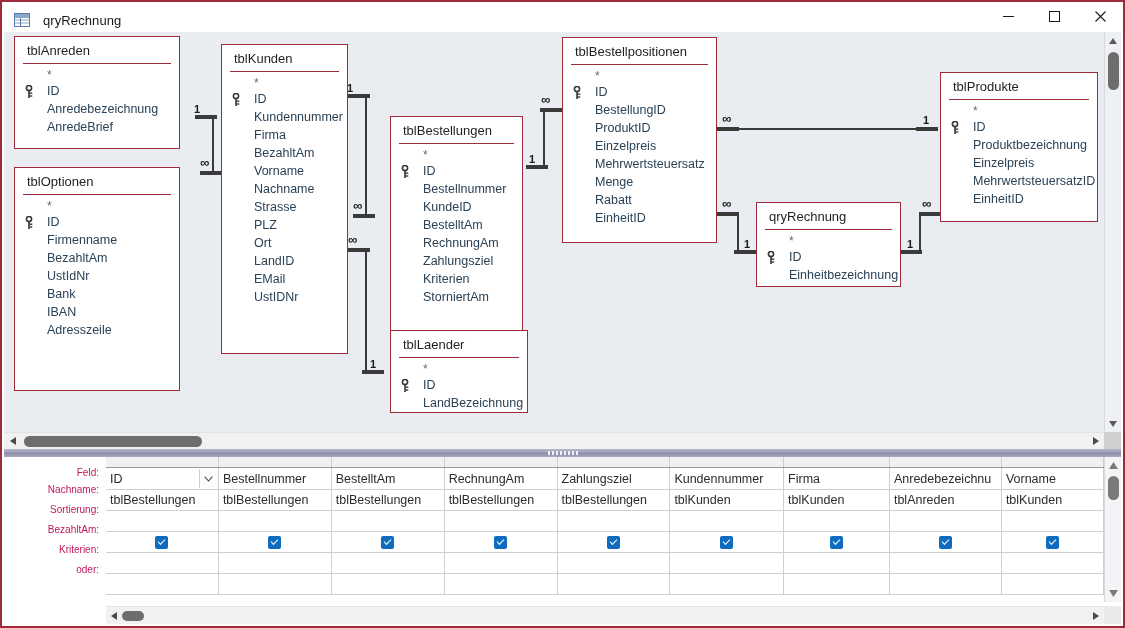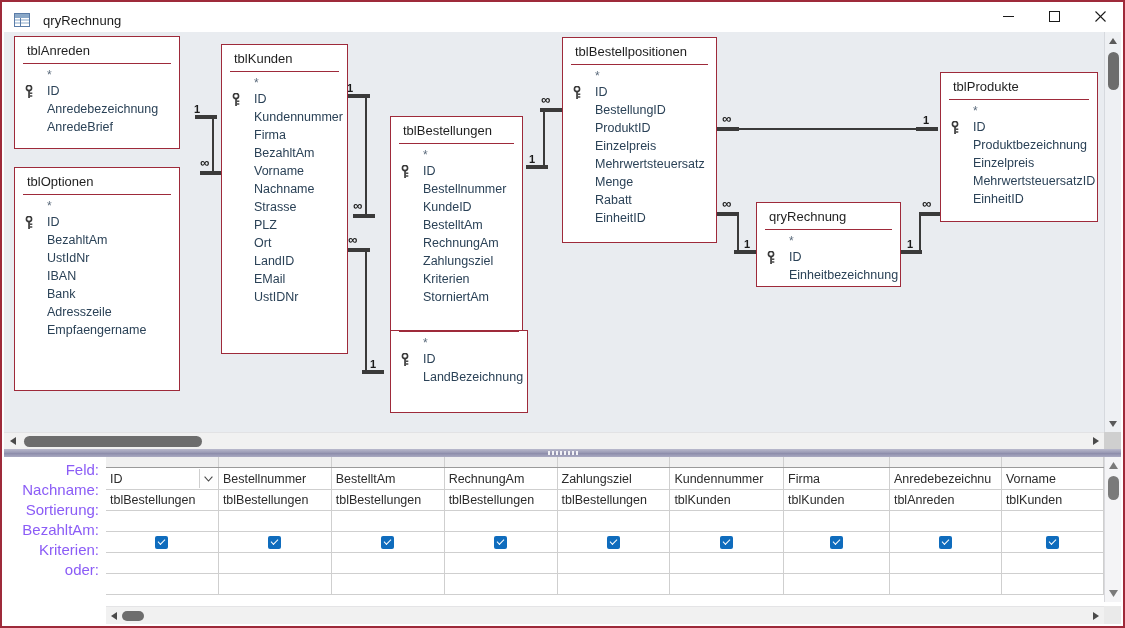--- a/index.html
+++ b/index.html
@@ -106,21 +106,21 @@
   .grid{
     position:absolute;left:2px;top:455px;right:2px;bottom:2px;
     background:#ffffff;overflow:hidden;
   }
   .rowhdr{
     position:absolute;left:0;top:0;width:102px;bottom:0;background:#ffffff;
     z-index:3;
   }
   .rowhdr .rl{
     height:20px;display:flex;align-items:center;justify-content:flex-end;
-    padding-right:7px;font-size:15px;color:#8b5cf6;
+    padding-right:7px;font-size:10px;color:#be185d;
   }
   .rowhdr .rl.first{height:21px;align-items:flex-end;padding-bottom:1px;}
   .gridwrap{
     position:absolute;left:102px;top:0;right:17px;bottom:22px;overflow:hidden;
   }
   table.qgrid{border-collapse:collapse;table-layout:fixed;}
   table.qgrid td{
     border-right:1px solid #cfcfcf;border-bottom:1px solid #cfcfcf;
     height:20px;padding:0 0 0 4px;font-size:12.5px;color:#2b2b2b;
     white-space:nowrap;overflow:hidden;vertical-align:middle;
@@ -283,41 +283,41 @@
                   <circle cx="4" cy="3" r="2.6" fill="none" stroke="#3a3a3a" stroke-width="1.6"></circle>
                   <rect x="3.2" y="5" width="1.7" height="8" fill="#3a3a3a"></rect>
                   <rect x="5" y="7.5" width="2.3" height="1.4" fill="#3a3a3a"></rect>
                   <rect x="5" y="10.3" width="2.3" height="1.4" fill="#3a3a3a"></rect>
                 </svg>
               </span>
               <span>ID</span>
             </div>
             <div class="frow">
               <span class="keycol"></span>
+              <span>Firmenname</span>
+            </div>
+            <div class="frow">
+              <span class="keycol"></span>
               <span>BezahltAm</span>
             </div>
             <div class="frow">
               <span class="keycol"></span>
               <span>UstIdNr</span>
             </div>
             <div class="frow">
               <span class="keycol"></span>
+              <span>Bank</span>
+            </div>
+            <div class="frow">
+              <span class="keycol"></span>
               <span>IBAN</span>
             </div>
             <div class="frow">
               <span class="keycol"></span>
-              <span>Bank</span>
-            </div>
-            <div class="frow">
-              <span class="keycol"></span>
               <span>Adresszeile</span>
-            </div>
-            <div class="frow">
-              <span class="keycol"></span>
-              <span>Empfaengername</span>
             </div>
           </div>
         </div>
         <div class="tbox" style="left: 217px; top: 12px; width: 127px; height: 310px;">
           <div class="tbox-title">tblKunden</div>
           <div class="tbox-sep"></div>
           <div class="tbox-body">
             <div class="frow star">
               <span class="keycol"></span>
               <span class="lbl">*</span>
@@ -422,20 +422,21 @@
               <span class="keycol"></span>
               <span>Kriterien</span>
             </div>
             <div class="frow">
               <span class="keycol"></span>
               <span>StorniertAm</span>
             </div>
           </div>
         </div>
         <div class="tbox" style="left: 386px; top: 298px; width: 138px; height: 83px;">
+          <div class="tbox-title">tblLaender</div>
           <div class="tbox-sep"></div>
           <div class="tbox-body">
             <div class="frow star">
               <span class="keycol"></span>
               <span class="lbl">*</span>
             </div>
             <div class="frow">
               <span class="keycol">
                 <svg width="9" height="13" viewBox="0 0 9 13">
                   <circle cx="4" cy="3" r="2.6" fill="none" stroke="#3a3a3a" stroke-width="1.6"></circle>

